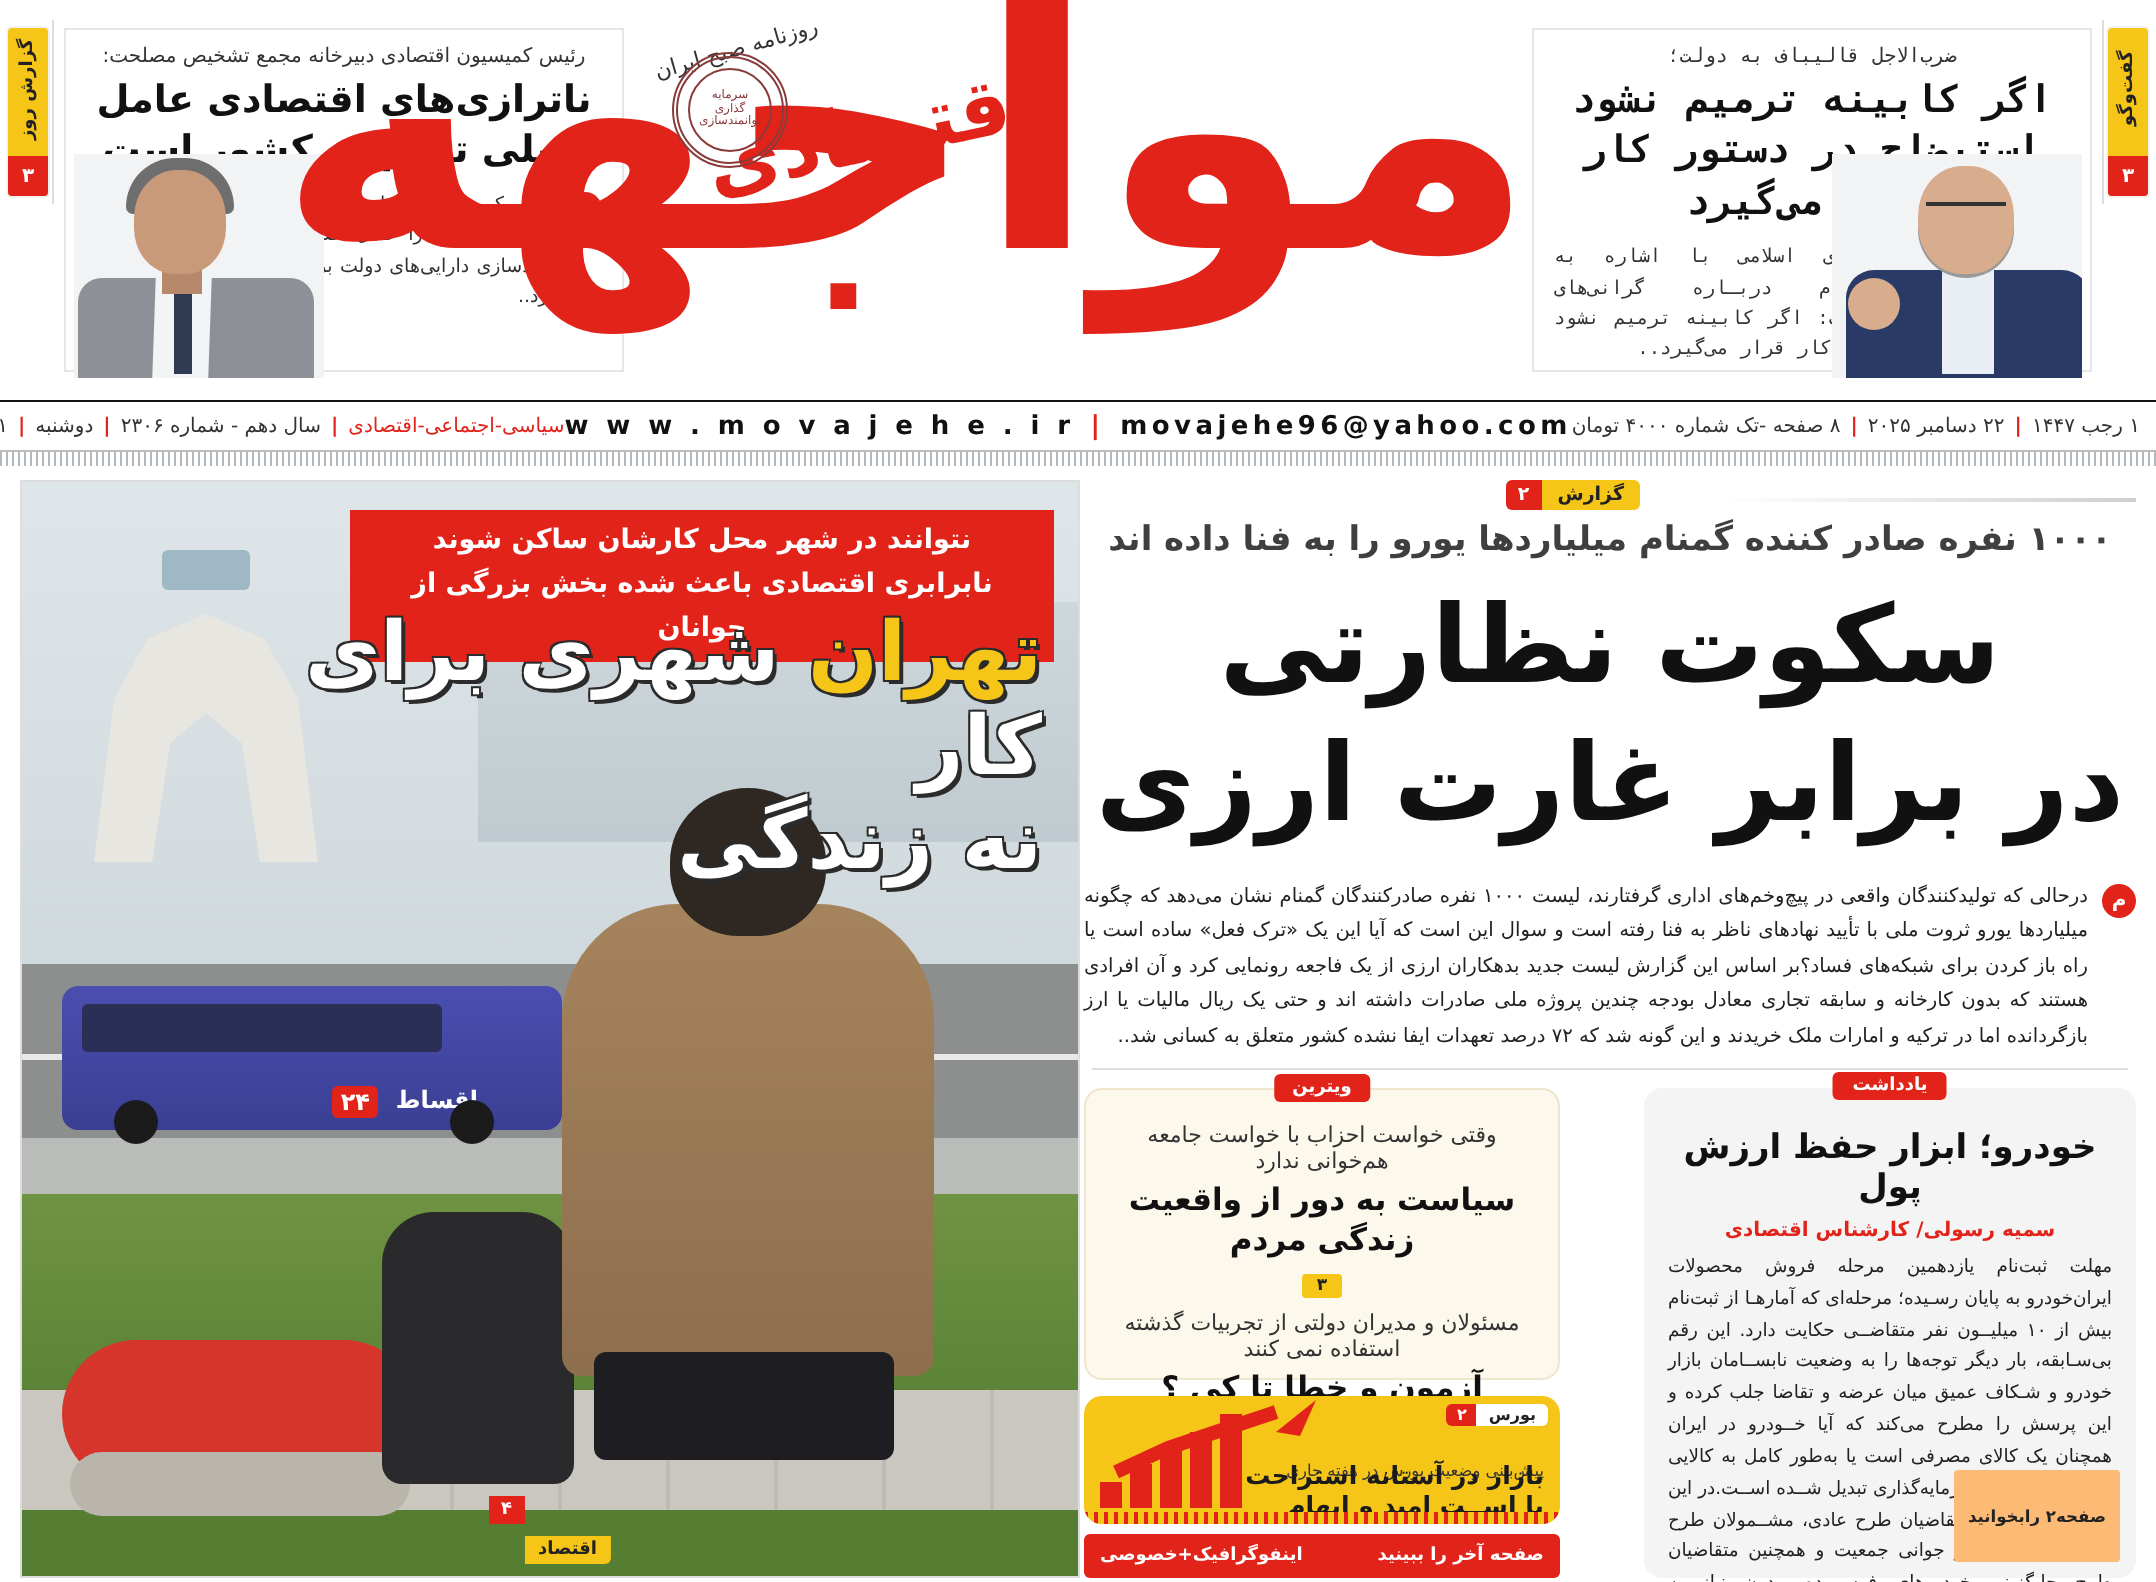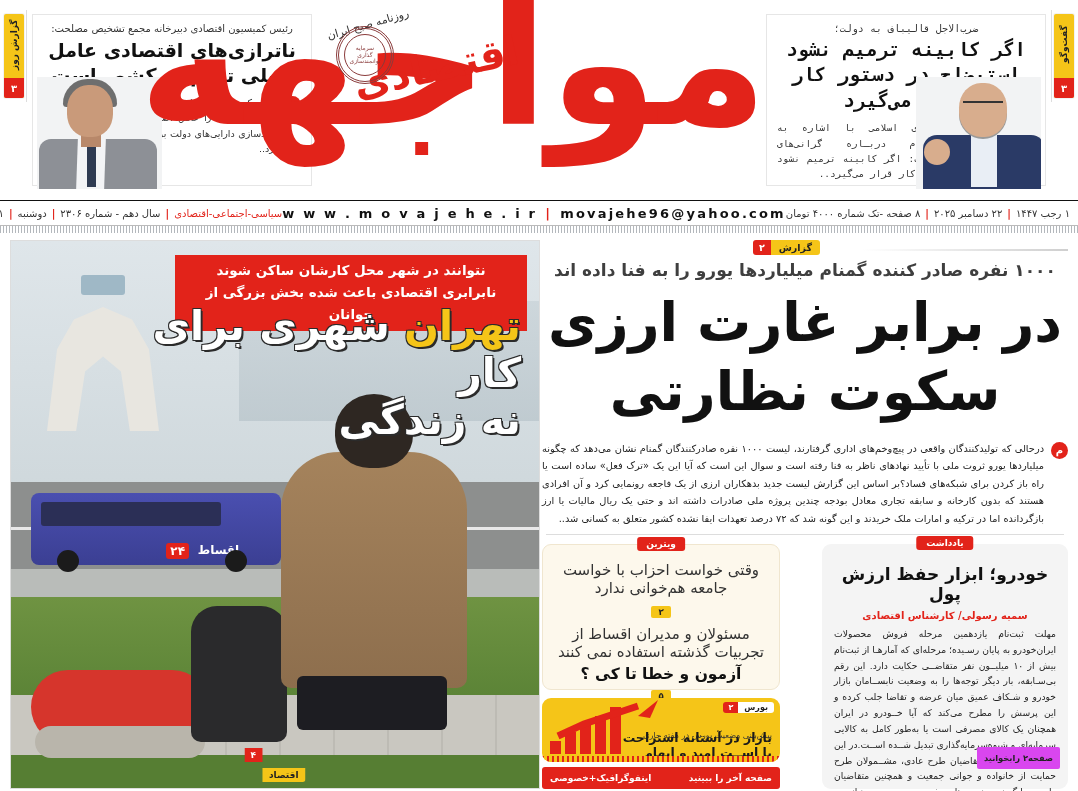--- a/index.html
+++ b/index.html
@@ -255,21 +255,21 @@
     padding:16px 10px 8px 10px;
   }
   .sub-badge {
     position:absolute; left:50%; transform:translateX(-50%); top:-8px;
     display:flex; align-items:center; direction:rtl;
     border-radius:3px; overflow:hidden; font-size:9px; font-weight:bold;
     background:#e2231a; color:#fff;
   }
   .sub-badge .lab { padding:2px 9px; }
   .sub-item { text-align:center; margin-bottom:6px; }
-  .sub-kick { font-size:15px; color:#333; margin-bottom:3px; }
+  .sub-kick { font-size:11px; color:#333; margin-bottom:3px; }
   .sub-head { font-size:15.5px; font-weight:bold; color:#111; line-height:1.3; }
   .pg-chip {
     display:inline-flex; align-items:center; gap:2px;
     background:#f5c518; color:#222; font-size:8.5px; font-weight:bold;
     padding:1px 7px; border-radius:2px; margin-top:4px;
   }
 
   .bourse {
     position:absolute; right:288px; top:458px; width:238px; height:64px;
     background:#f5c518; border-radius:9px; overflow:hidden;
@@ -308,23 +308,23 @@
   .note-badge {
     position:absolute; left:50%; transform:translateX(-50%); top:-8px;
     display:flex; align-items:center; direction:rtl;
     background:#e2231a; color:#fff; font-size:9px; font-weight:bold;
     padding:2px 10px; border-radius:3px;
   }
   .note-title { font-size:17px; font-weight:bold; color:#111; text-align:center; margin:4px 0 6px; }
   .note-byline { font-size:10px; font-weight:bold; color:#e2231a; text-align:center; margin-bottom:5px; }
   .note-body { font-size:9.2px; color:#222; line-height:1.72; text-align:justify; }
   .note-more {
-    position:absolute; right:8px; bottom:20px;
-    background:#d946ef; color:#222; font-size:8.3px; font-weight:bold;
-    padding:6px 7px; border-radius:2px;
+    position:absolute; right:8px; bottom:8px;
+    background:#fdba74; color:#222; font-size:8.3px; font-weight:bold;
+    padding:18px 7px; border-radius:2px;
   }
 </style>
 </head>
 <body>
 
 <div class="page">
 
   <div class="side-rule l"></div>
   <div class="side-rule r"></div>
 
@@ -466,41 +466,42 @@
 
       <div class="gz-rule"></div>
       <div class="gz-badge">
         <span class="lab">گزارش</span>
         <span class="num">۲</span>
       </div>
 
       <div class="lead-kicker">۱۰۰۰ نفره صادر کننده گمنام میلیاردها یورو را به فنا داده اند</div>
 
       <div class="lead-title">
+        <span>سکوت نظارتی</span>
         <span>در برابر غارت ارزی</span>
-        <span>سکوت نظارتی</span>
       </div>
 
       <div class="lead-body">
         <span class="lead-dot">م</span>
         <span>درحالی که تولیدکنندگان واقعی در پیچ‌وخم‌های اداری گرفتارند، لیست ۱۰۰۰ نفره صادرکنندگان گمنام نشان می‌دهد که چگونه میلیاردها یورو ثروت ملی با تأیید نهادهای ناظر به فنا رفته است و سوال این است که آیا این یک «ترک فعل» ساده است یا راه باز کردن برای شبکه‌های فساد؟بر اساس این گزارش لیست جدید بدهکاران ارزی از یک فاجعه رونمایی کرد و آن افرادی هستند که بدون کارخانه و سابقه تجاری معادل بودجه چندین پروژه ملی صادرات داشته اند و حتی یک ریال مالیات یا ارز بازگردانده اما در ترکیه و امارات ملک خریدند و این گونه شد که ۷۲ درصد تعهدات ایفا نشده کشور متعلق به کسانی شد..</span>
       </div>
 
       <div class="hr-thin"></div>
 
       <div class="sub-left">
         <div class="sub-badge">
           <span class="lab">ویترین</span>
         </div>
         <div class="sub-item">
           <div class="sub-kick">وقتی خواست احزاب با خواست جامعه هم‌خوانی ندارد</div>
+          <div class="sub-head">سیاست  به دور از واقعیت زندگی مردم</div>
           <div class="pg-chip">۳</div>
         </div>
         <div class="sub-item">
-          <div class="sub-kick">مسئولان و مدیران اقساط  از تجربیات گذشته استفاده نمی کنند</div>
+          <div class="sub-kick">مسئولان و مدیران دولتی  از تجربیات گذشته استفاده نمی کنند</div>
           <div class="sub-head">آزمون و خطا تا کی ؟</div>
           <div class="pg-chip">۵</div>
         </div>
       </div>
 
       <div class="bourse">
         <div class="chart">
           <div class="bar" style="left:2px;  height:13px;"></div>
           <div class="bar" style="left:17px; height:22px;"></div>
           <div class="bar" style="left:32px; height:30px;"></div>

